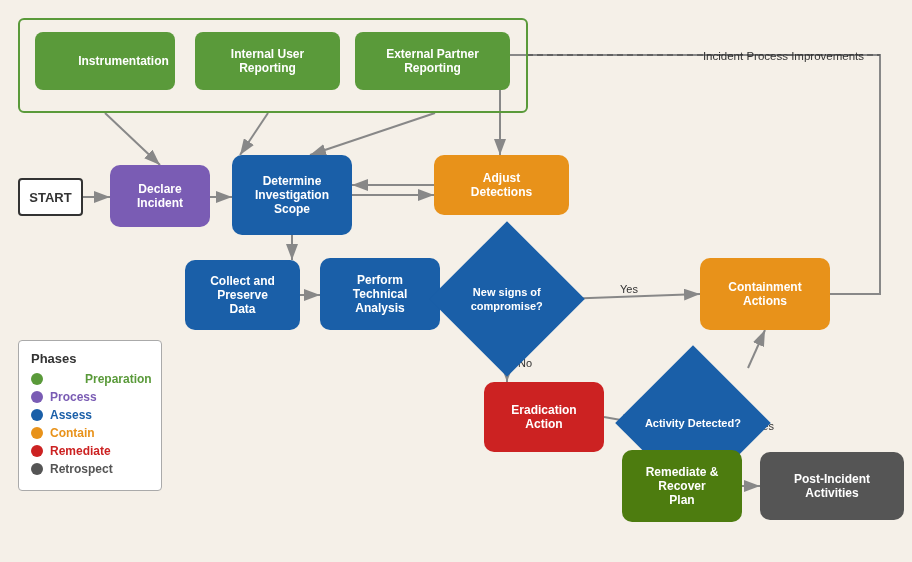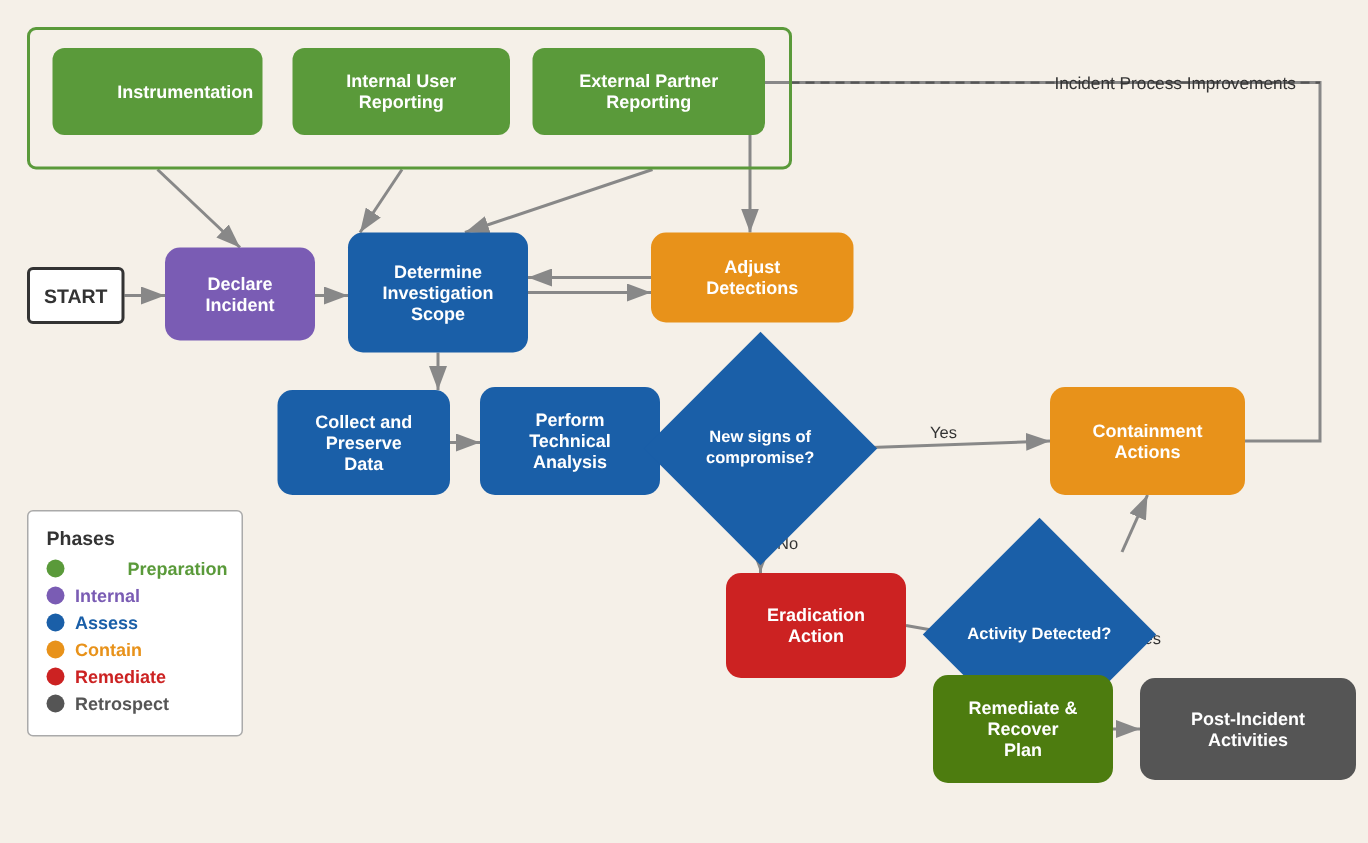--- a/index.html
+++ b/index.html
@@ -416,21 +416,21 @@
 
   <div class="phases-box">
     <div class="phases-title">Phases</div>
     <div id="phases-list">
         <div class="phase-item">
           <div class="phase-dot" style="background: rgb(90, 154, 58);"></div>
           <span style="color: rgb(90, 154, 58); font-weight: bold; padding-left: 35px;">Preparation</span>
         </div>
         <div class="phase-item">
           <div class="phase-dot" style="background: rgb(122, 92, 180);"></div>
-          <span style="color: rgb(122, 92, 180); font-weight: bold;">Internal</span>
+          <span style="color: rgb(122, 92, 180); font-weight: bold;">Process</span>
         </div>
         <div class="phase-item">
           <div class="phase-dot" style="background: rgb(26, 95, 168);"></div>
           <span style="color: rgb(26, 95, 168); font-weight: bold;">Assess</span>
         </div>
         <div class="phase-item">
           <div class="phase-dot" style="background: rgb(232, 146, 26);"></div>
           <span style="color: rgb(232, 146, 26); font-weight: bold;">Contain</span>
         </div>
         <div class="phase-item">

